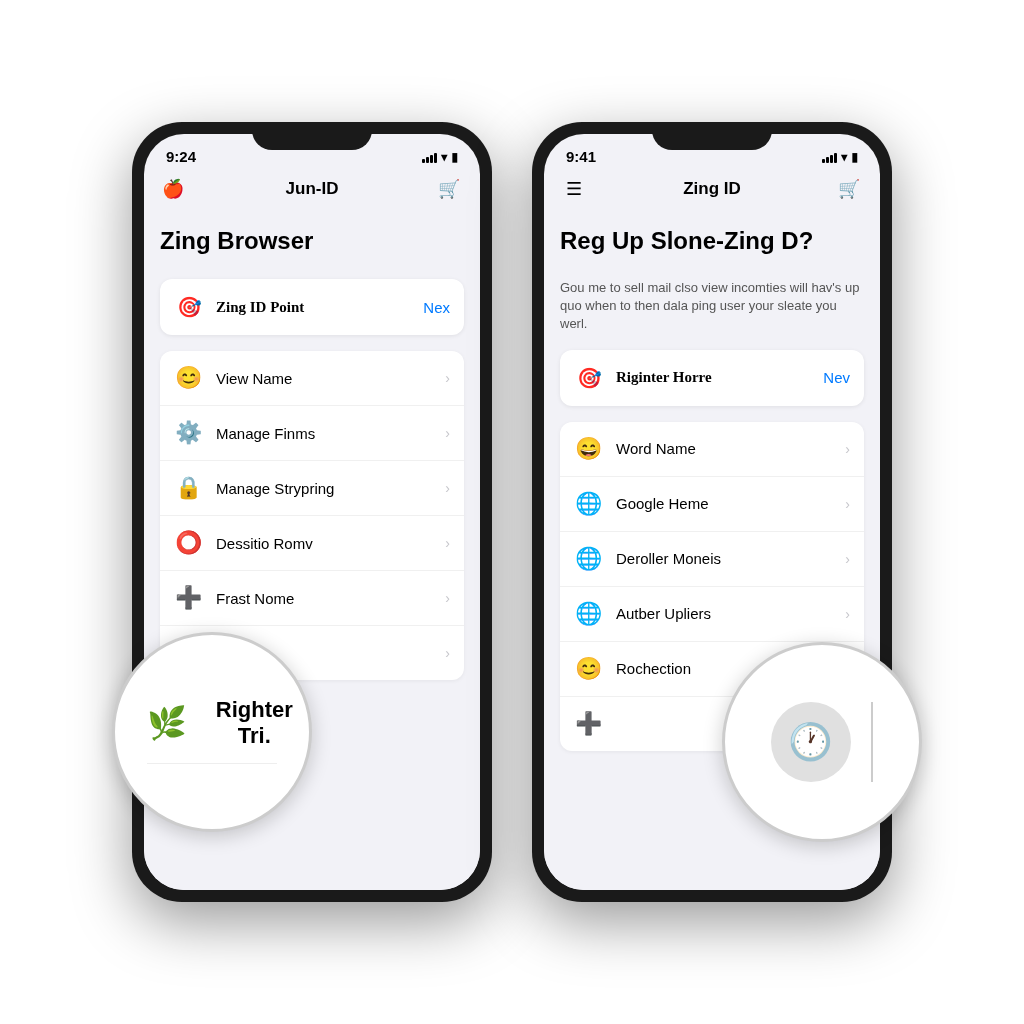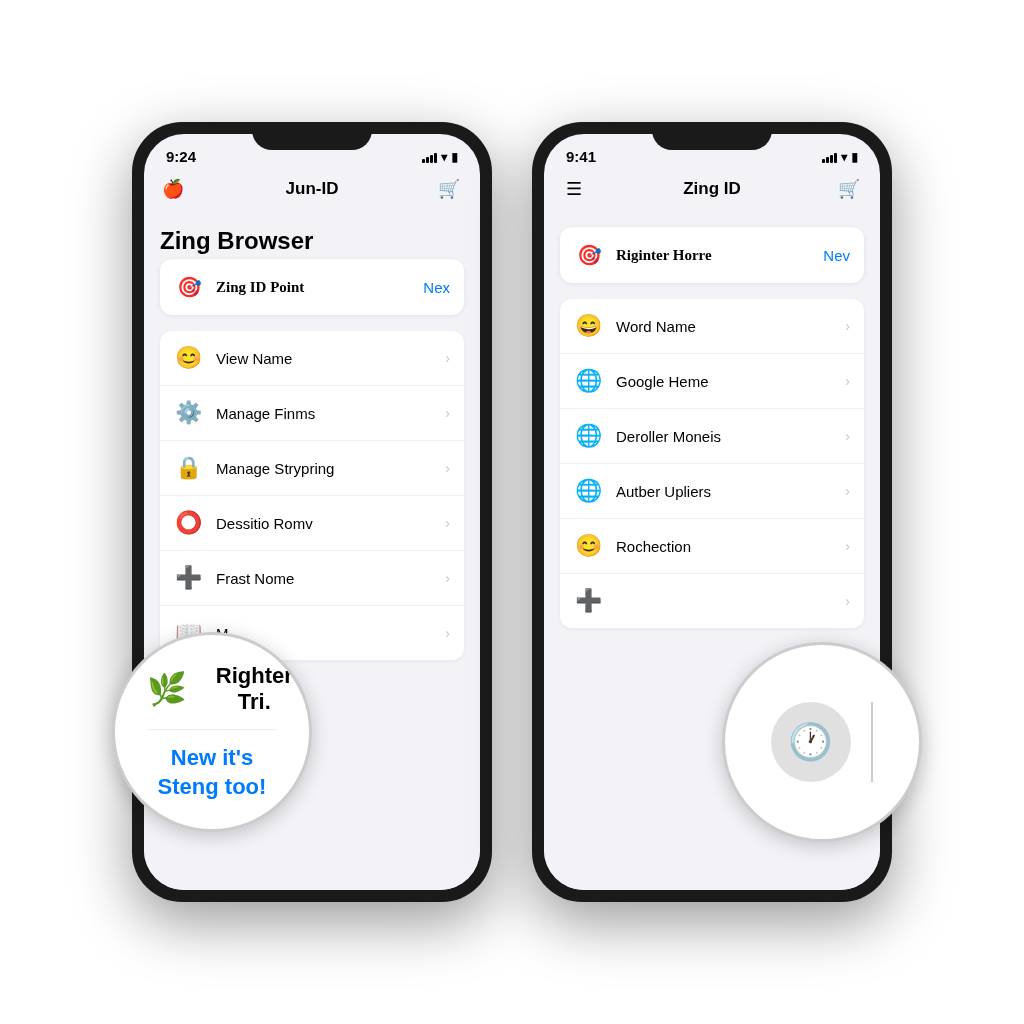--- a/index.html
+++ b/index.html
@@ -111,21 +111,21 @@
       flex: 1;
       overflow: hidden;
       background: #f2f2f7;
       padding: 16px;
     }
 
     .page-title {
       font-size: 24px;
       font-weight: 700;
       color: #000;
-      margin-bottom: 4px;
+      margin-bottom: 24px;
     }
     .page-desc {
       font-size: 13px;
       color: #555;
       line-height: 1.4;
       margin-bottom: 16px;
     }
 
     
     .featured-card {
@@ -339,21 +339,20 @@
       </div>
     </div>
 
     <div class="magnify-circle magnify-left">
       <div class="magnify-content">
         <div class="magnify-row">
           <span class="magnify-icon-lg">🌿</span>
           <span class="magnify-text-primary">Righter Tri.</span>
         </div>
         <div style="width:80%; height:1px; background:#eee; margin:4px 0;"></div>
-        <span class="magnify-text-blue">New it's<br>Steng too!</span>
       </div>
     </div>
   </div>
 
   <div class="phone">
     <div class="notch"></div>
     <div class="phone-inner">
 
       <div class="status-bar">
         <span class="status-time">9:41</span>
@@ -369,20 +368,22 @@
         </div>
       </div>
 
       <div class="nav-bar">
         <span class="nav-icon nav-menu">☰</span>
         <span class="nav-title">Zing ID</span>
         <span class="nav-icon nav-basket">🛒</span>
       </div>
 
       <div class="content">
+        <div class="page-title">Reg Up Slone-Zing D?</div>
+        <div class="page-desc">Gou me to sell mail clso view incomties will hav's up quo when to then dala ping user your sleate you werl.</div>
 
         <div class="featured-card">
           <div class="featured-card-left">
             <div class="featured-icon">🎯</div>
             <span class="featured-label">Riginter Horre</span>
           </div>
           <span class="featured-action">Nev</span>
         </div>
 
         <div class="list-section">

